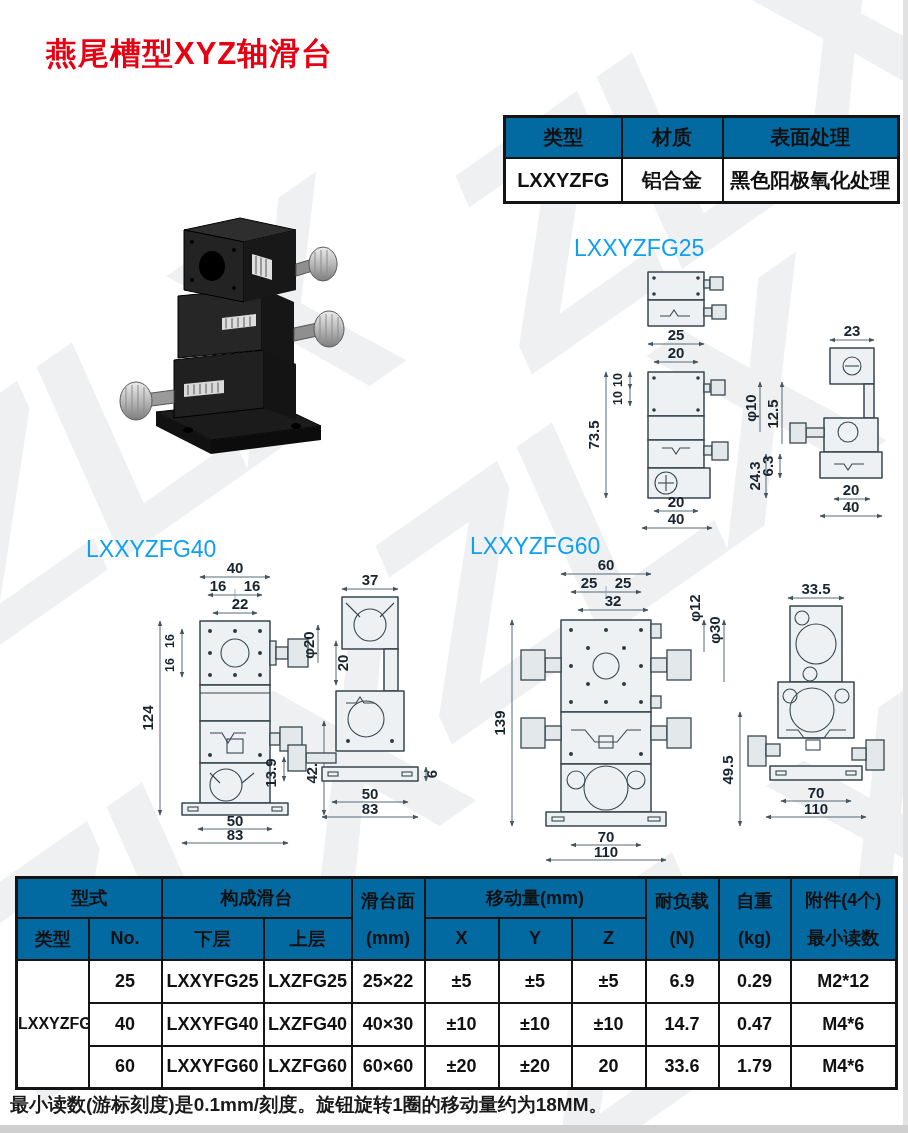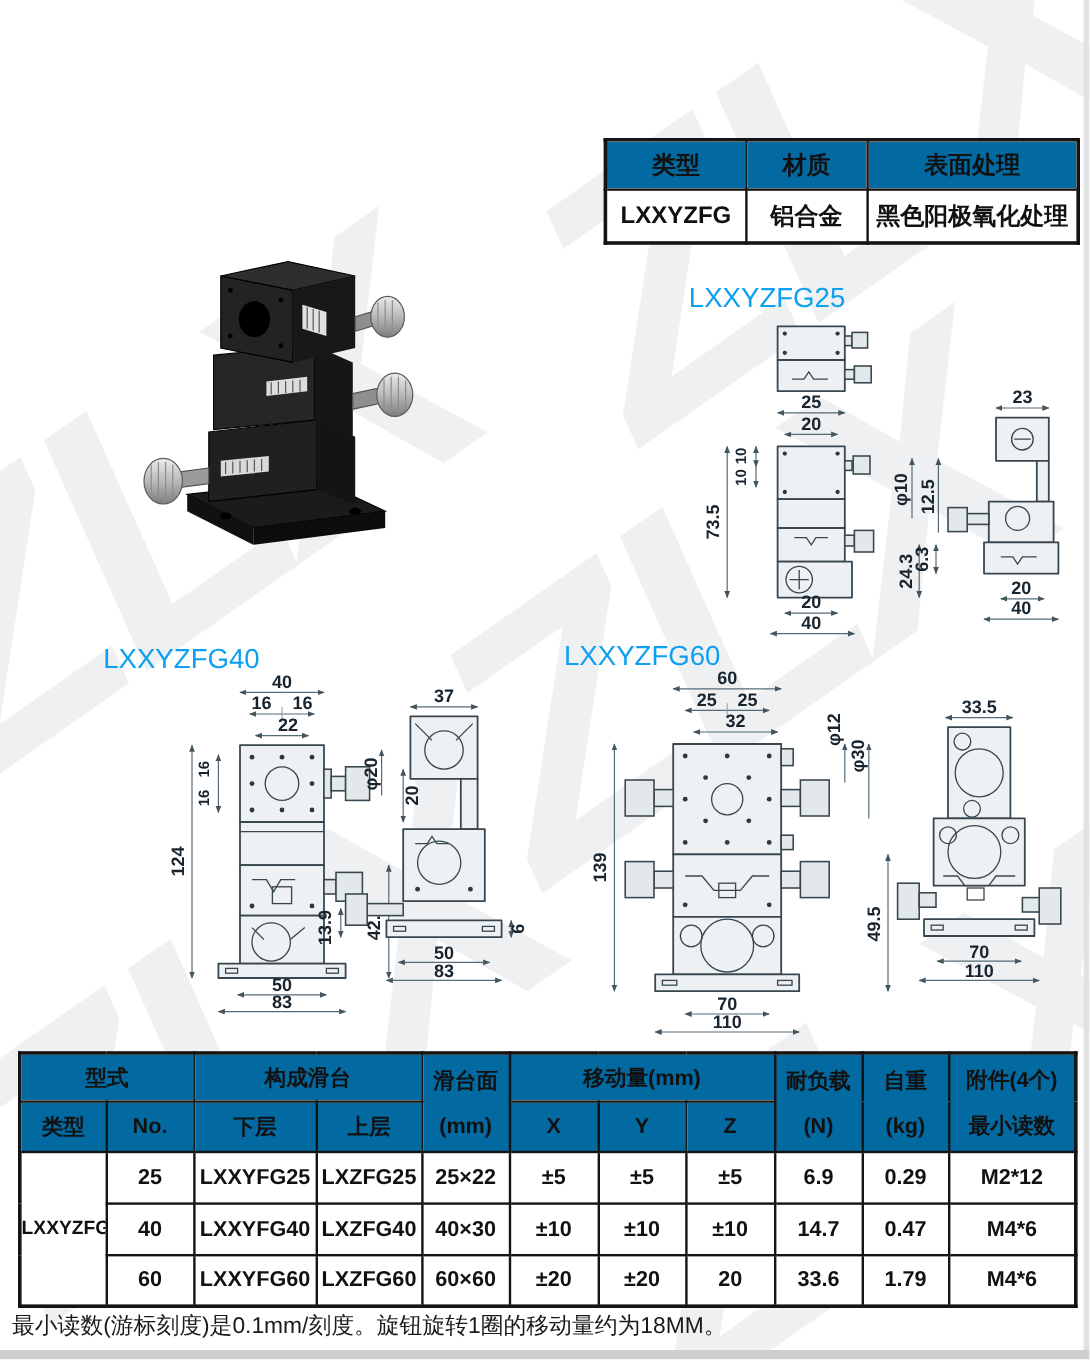--- a/index.html
+++ b/index.html
@@ -16,21 +16,21 @@
         padding:0;color:#111;overflow:hidden;}
   .dtable{border:3px solid #141414;}
   .dtable th{background:#0369a1;font-weight:bold;}
   #infoTable{left:503px;top:115px;width:394px;font-size:20px;}
   #infoTable th{height:39px;}
   #infoTable td{height:42px;font-weight:bold;}
   #specTable{left:15px;top:876px;width:880px;font-size:19px;}
   #specTable th{font-size:18px;}
   #specTable td{font-weight:bold;font-size:18px;}
   .h2cell{display:flex;flex-direction:column;justify-content:space-around;height:76px;}
-  .note{left:10px;top:1092px;font-size:19px;font-weight:400;color:#1a1a1a;z-index:2;}
+  .note{left:10px;top:1092px;font-size:19px;font-weight:700;color:#1a1a1a;z-index:2;}
   
   .b{fill:#eef1f4;stroke:#38474f;stroke-width:1.5;stroke-linejoin:round;}
   .i{fill:none;stroke:#38474f;stroke-width:1.1;}
   .k{fill:#e3e8ea;stroke:#38474f;stroke-width:1.3;}
   .d{stroke:#546b78;stroke-width:1;fill:none;}
   .e{stroke:#8399a4;stroke-width:0.8;}
   .dot{fill:#2c3940;}
   .t{font:bold 15px "Liberation Sans",sans-serif;fill:#18242e;text-anchor:middle;}
   .ts{font:bold 12.5px "Liberation Sans",sans-serif;fill:#18242e;text-anchor:middle;}
   .lbl{font:500 23px "Liberation Sans",sans-serif;fill:#0d9ff0;}
@@ -54,20 +54,21 @@
         <path d="M0,1 L10,5 L0,9 z" fill="#44555f"></path>
       </marker>
       <linearGradient id="kn" x1="0" y1="0" x2="0" y2="1">
         <stop offset="0" stop-color="#ececec"></stop>
         <stop offset="0.5" stop-color="#b9b9b9"></stop>
         <stop offset="1" stop-color="#7d7d7d"></stop>
       </linearGradient>
     </defs>
   </svg>
 
+  <div class="layer" id="title">燕尾槽型XYZ轴滑台</div>
 
   <table class="dtable" id="infoTable">
     <colgroup>
         <col style="width:117px">
         <col style="width:101px">
         <col style="width:176px">
       </colgroup>
     <tbody>
         <tr>
       <th>类型</th>

